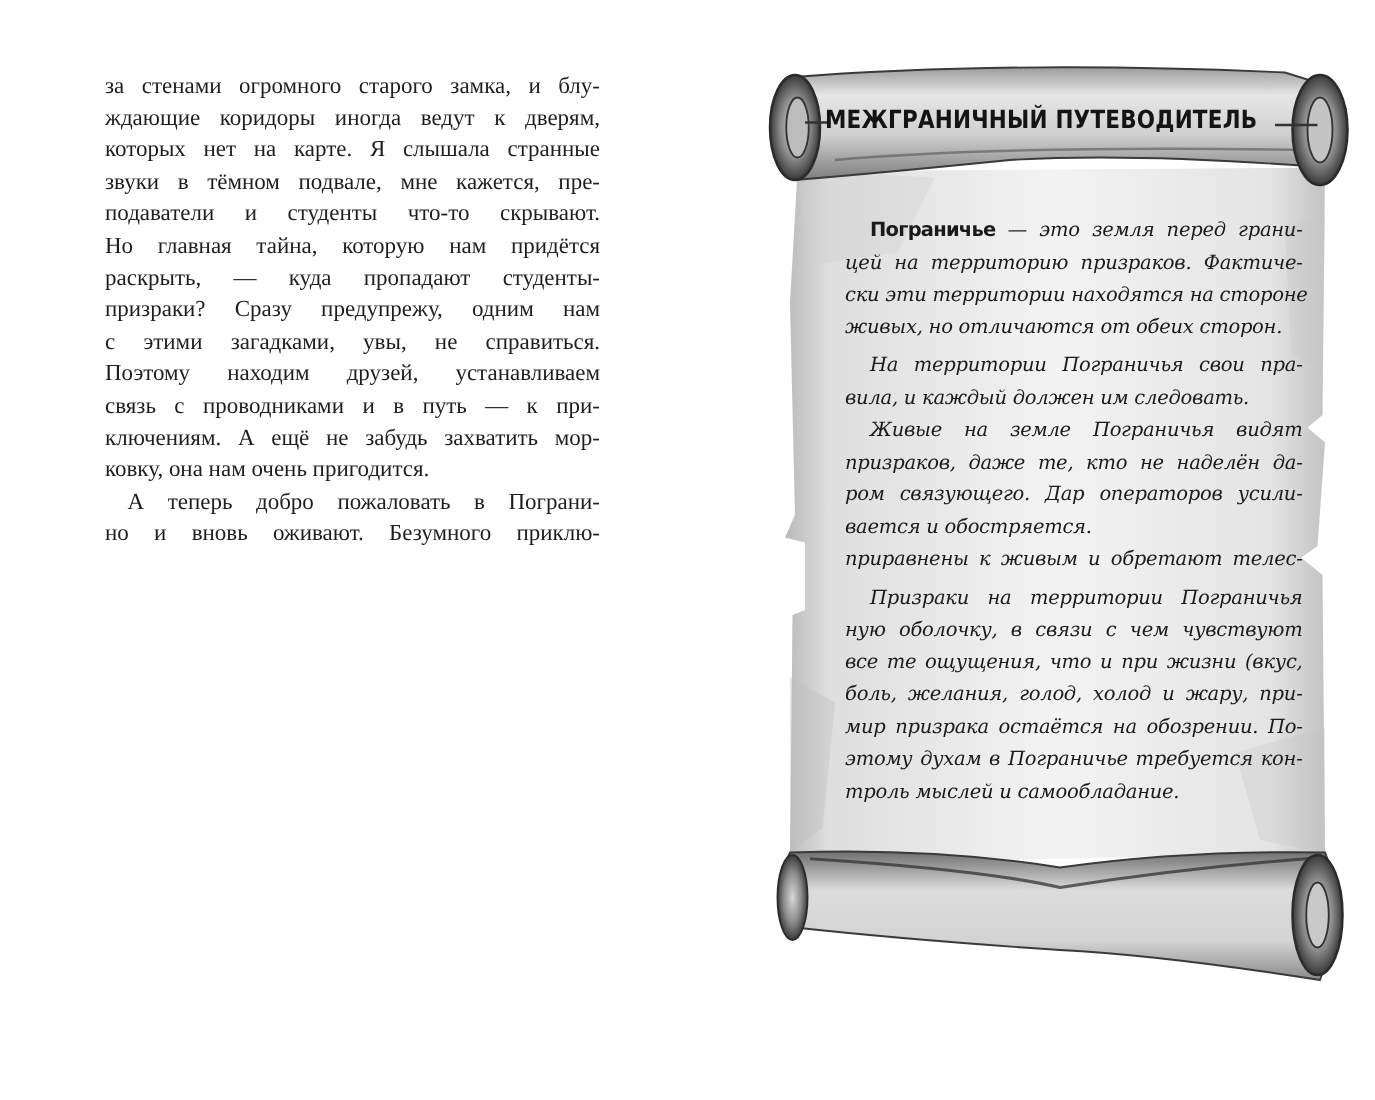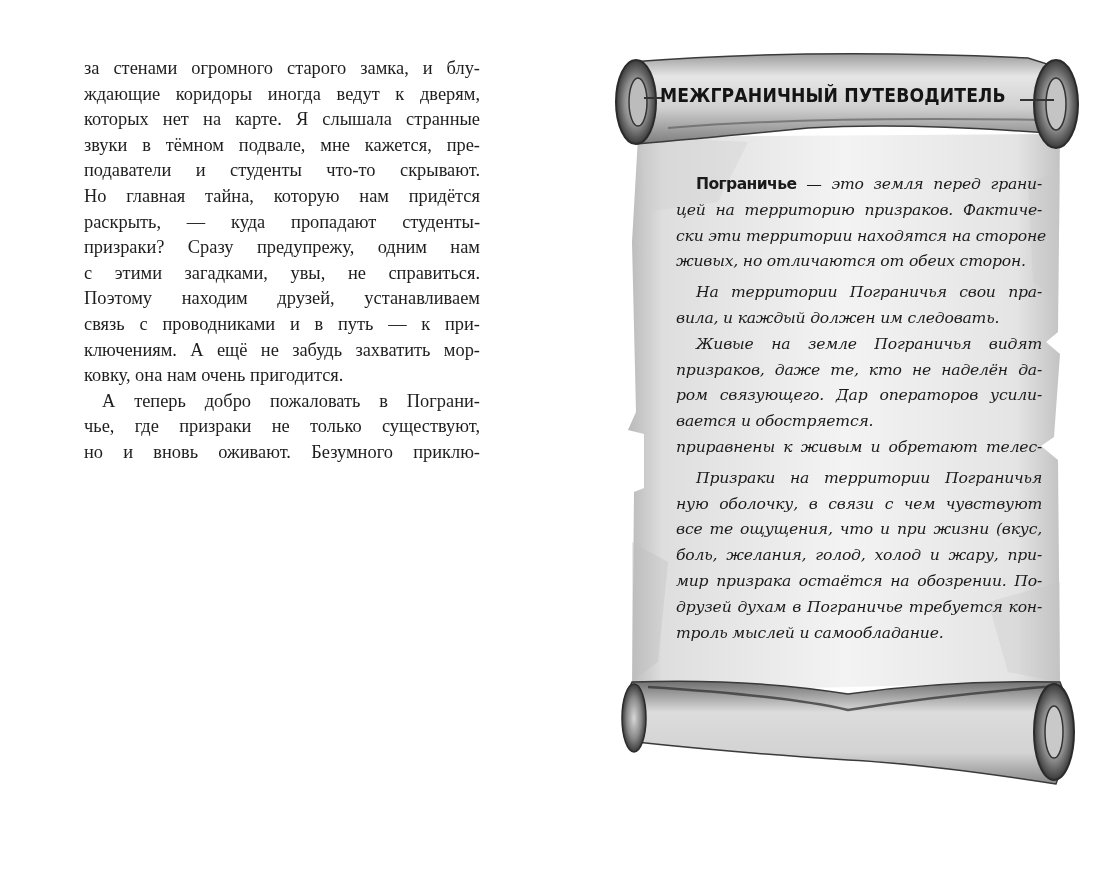--- a/index.html
+++ b/index.html
@@ -109,21 +109,20 @@
   <span class="left-line">подаватели и студенты что-то скрывают.</span>
   <span class="left-line">Но главная тайна, которую нам придётся</span>
   <span class="left-line">раскрыть, — куда пропадают студенты-</span>
   <span class="left-line">призраки? Сразу предупрежу, одним нам</span>
   <span class="left-line">с этими загадками, увы, не справиться.</span>
   <span class="left-line">Поэтому находим друзей, устанавливаем</span>
   <span class="left-line">связь с проводниками и в путь — к при-</span>
   <span class="left-line">ключениям. А ещё не забудь захватить мор-</span>
   <span class="left-line last">ковку, она нам очень пригодится.</span>
   <span class="left-line indent">А теперь добро пожаловать в Пограни-</span>
-  <span class="left-line">чье, где призраки не только существуют,</span>
   <span class="left-line">но и вновь оживают. Безумного приклю-</span>
 </div>
 
 <div class="scroll">
   <svg class="scroll-art" viewBox="0 0 480 750" xmlns="http://www.w3.org/2000/svg">
     <defs>
       <linearGradient id="paperGrad" x1="0" y1="0" x2="1" y2="0">
         <stop offset="0" stop-color="#b9b9b9"></stop>
         <stop offset="0.08" stop-color="#dedede"></stop>
         <stop offset="0.5" stop-color="#f3f3f3"></stop>
@@ -193,16 +192,16 @@
     <span class="script-line">призраков, даже те, кто не наделён да-</span>
     <span class="script-line">ром связующего. Дар операторов усили-</span>
     <span class="script-line last">вается и обостряется.</span>
 
     <span class="script-line">приравнены к живым и обретают телес-</span>
     <span class="script-line indent gap">Призраки на территории Пограничья</span>
     <span class="script-line">ную оболочку, в связи с чем чувствуют</span>
     <span class="script-line">все те ощущения, что и при жизни (вкус,</span>
     <span class="script-line">боль, желания, голод, холод и жару, при-</span>
     <span class="script-line">мир призрака остаётся на обозрении. По-</span>
-    <span class="script-line">друзей духам в Пограничье требуется кон-</span>
+    <span class="script-line">этому духам в Пограничье требуется кон-</span>
     <span class="script-line last">троль мыслей и самообладание.</span>
   </div>
 </div>
 
 </body></html>

